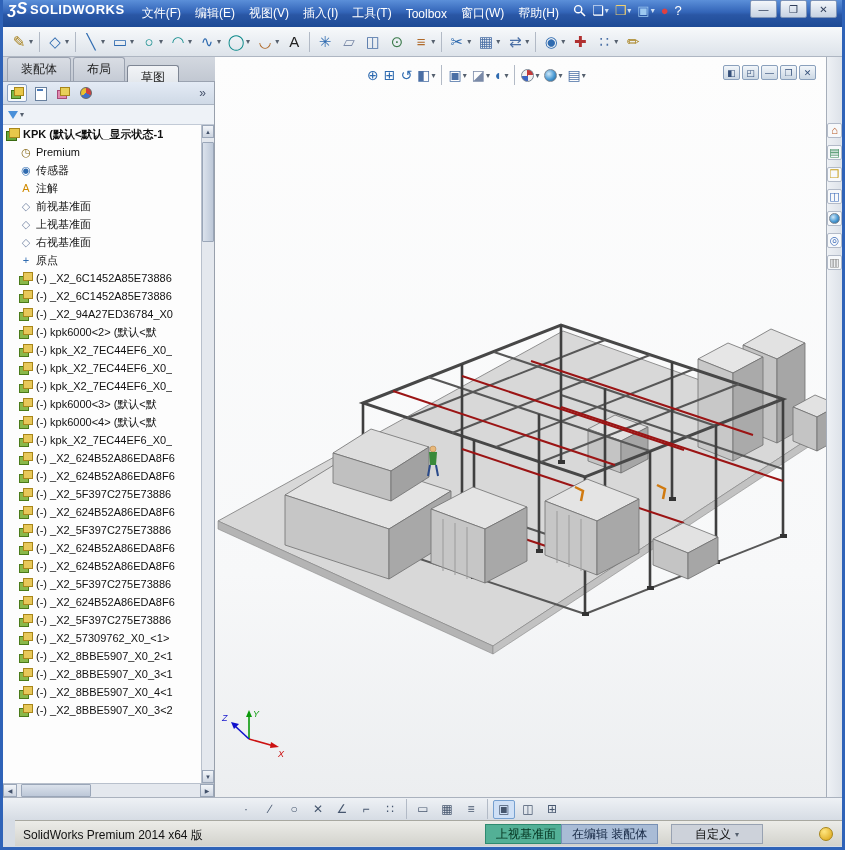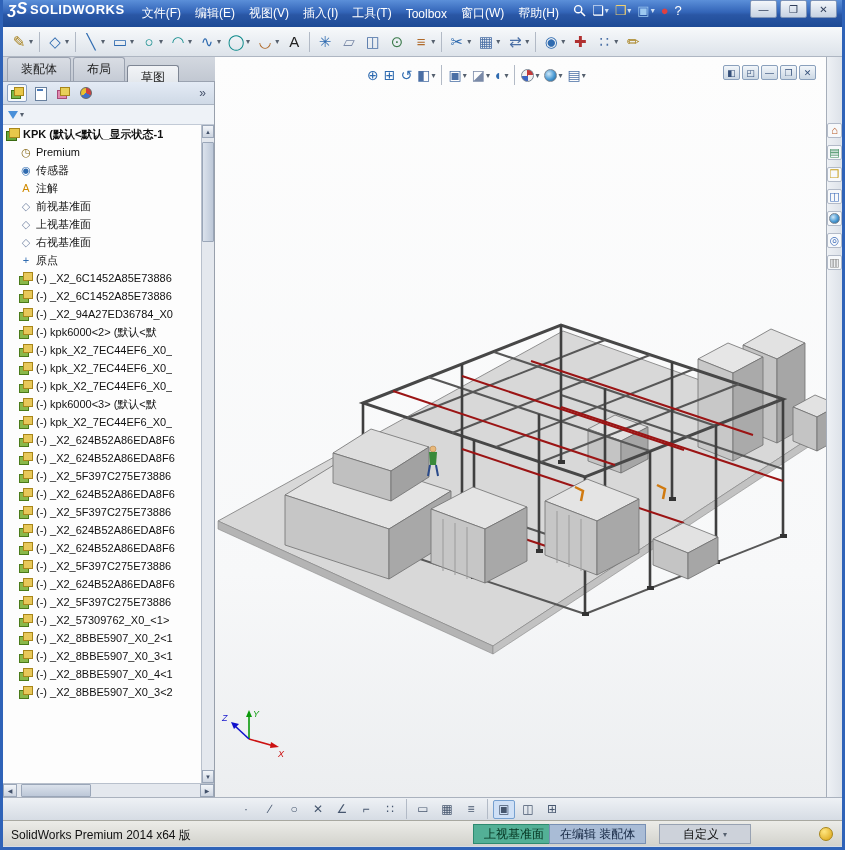--- a/index.html
+++ b/index.html
@@ -90,21 +90,21 @@
 .task-btn .ballspan{width:11px;height:11px}
 .task-btn .glyph{line-height:1}
 
 
 .bottombar{position:absolute;top:797px;left:0;right:0;height:23px;background:linear-gradient(#eef1f5,#d6dce4);border-top:1px solid #aab2be;display:flex;align-items:center;padding-left:232px}
 .bb-icons{display:flex;align-items:center;gap:2px}
 .bb-btn{width:22px;height:19px;display:flex;align-items:center;justify-content:center;font-size:12px;color:#46566e;border:1px solid transparent;border-radius:2px}
 .bb-btn.active{background:#cfe0f6;border-color:#76a0d0}
 
 
-.statusbar{position:absolute;top:820px;left:0;right:0;height:26px;background:linear-gradient(#ecece8,#d2d2cc);border-top:1px solid #a8a8a0;color:#111;font-size:12px}
+.statusbar{position:absolute;top:820px;left:12px;right:0;height:26px;background:linear-gradient(#ecece8,#d2d2cc);border-top:1px solid #a8a8a0;color:#111;font-size:12px}
 .sb-msg{position:absolute;left:8px;top:6px}
 .sb-seg{position:absolute;top:3px;height:20px;display:flex;align-items:center;padding:0 10px}
 .sb-defined{left:470px;background:#53b096;border:1px solid #2e8a70;color:#04331f}
 .sb-editing{left:546px;background:#a9bcd6;border:1px solid #7890b4;color:#122440}
 .sb-custom{left:656px;width:92px;background:#cdd2da;border:1px solid #98a2b2;justify-content:center;gap:4px}
 .sb-tip{position:absolute;right:9px;top:6px;width:14px;height:14px;border-radius:50%;background:radial-gradient(circle at 35% 30%,#ffe680,#d8a010);border:1px solid #a8861a}
 </style>
 </head>
 <body>
 
@@ -369,20 +369,26 @@
     <span class="ticon">
                 <span class="tglyph"></span>
               </span>
     <span class="tlabel">(-) kpk_X2_7EC44EF6_X0_</span>
   </div>
             <div class="tree-row ti-component">
     <span class="ticon">
                 <span class="tglyph"></span>
               </span>
     <span class="tlabel">(-) kpk6000&lt;3&gt; (默认&lt;默</span>
+  </div>
+            <div class="tree-row ti-component">
+    <span class="ticon">
+                <span class="tglyph"></span>
+              </span>
+    <span class="tlabel">(-) kpk6000&lt;4&gt; (默认&lt;默</span>
   </div>
             <div class="tree-row ti-component">
     <span class="ticon">
                 <span class="tglyph"></span>
               </span>
     <span class="tlabel">(-) kpk_X2_7EC44EF6_X0_</span>
   </div>
             <div class="tree-row ti-component">
     <span class="ticon">
                 <span class="tglyph"></span>

